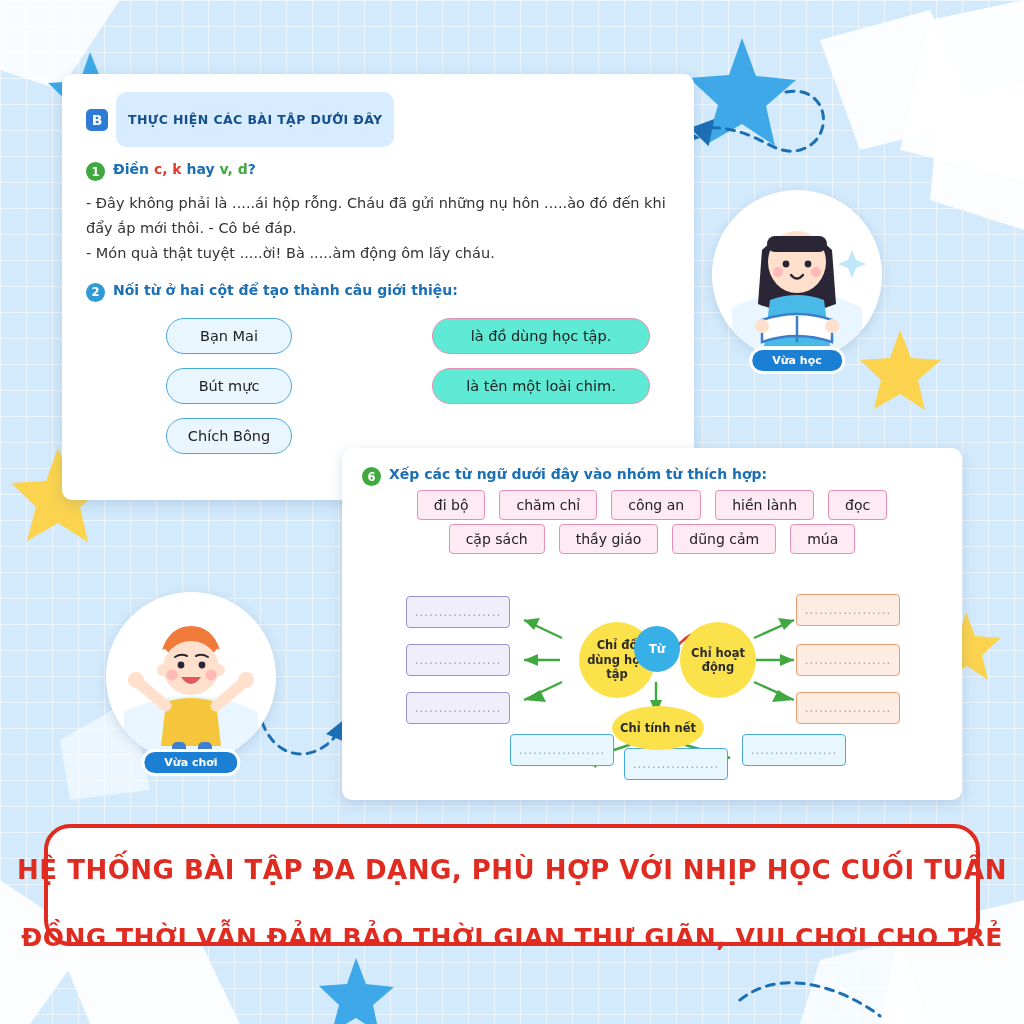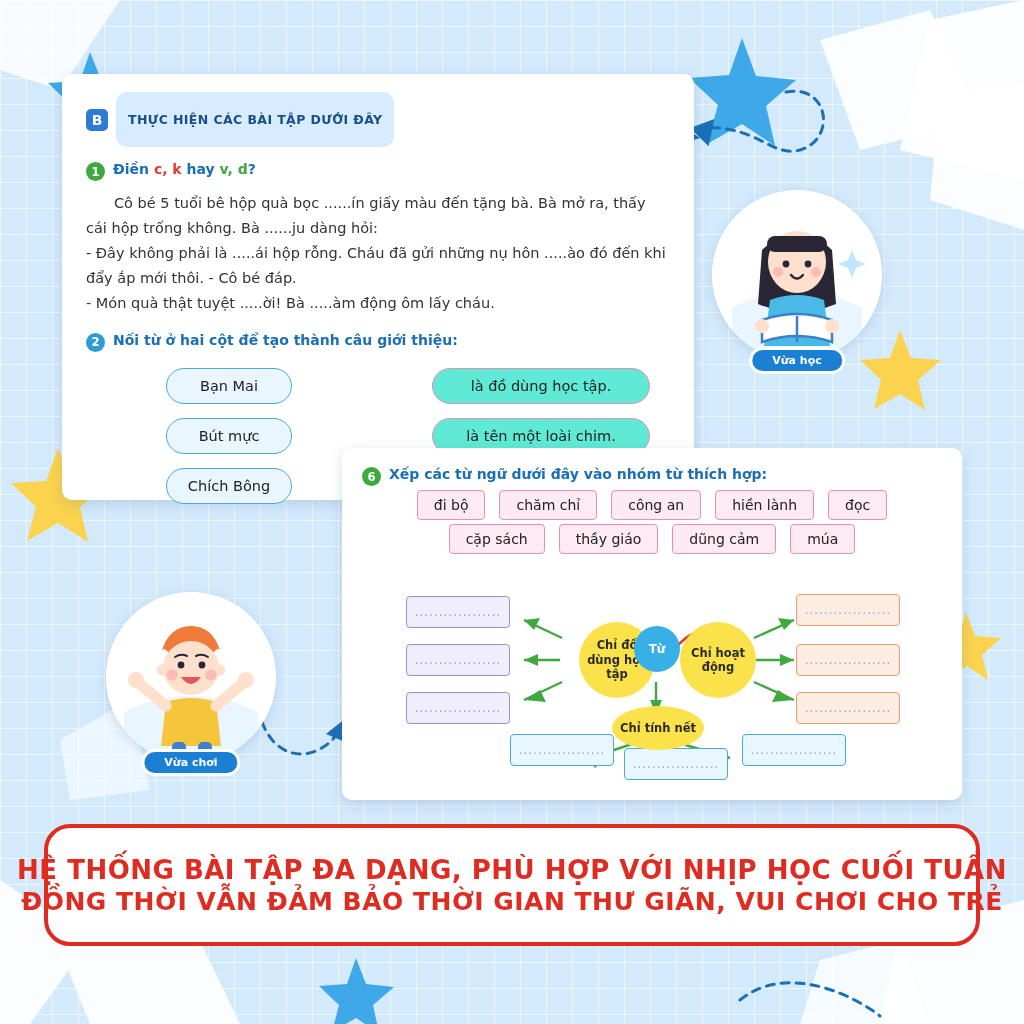--- a/index.html
+++ b/index.html
@@ -98,21 +98,21 @@
   }
 
   
   #banner {
     position:absolute; left:44px; top:824px; width:936px; height:122px;
     background:#fff; border:4px solid #e02b20; border-radius:26px;
     display:flex; flex-direction:column; align-items:center; justify-content:center; gap:2px;
   }
   .banner-line {
     color:#e02b20; font-weight:bold; font-size:26px; letter-spacing:.5px;
-    text-align:center; white-space:nowrap;
+    text-align:center; white-space:nowrap;margin-top:36px;
   }
   .banner-line.l2 { font-size:25px; }
 </style>
 </head>
 <body>
 
 <div id="bg-grid"></div>
 
 <svg width="1024" height="1024" style="position:absolute;left:0;top:0">
 
@@ -151,21 +151,20 @@
   </div>
 
   <div class="q-row">
     <div class="q-num">1</div>
     <div class="q-text">
       <span>Điền </span><span class="red">c, k</span><span> hay </span><span class="green">v, d</span><span>?</span>
     </div>
   </div>
 
   <div class="body-text">
-    <p class="indent">Cô bé 5 tuổi bê hộp quà bọc ......ín giấy màu đến tặng bà. Bà mở ra, thấy cái hộp trống không. Bà ......ju dàng hỏi:</p>
     <p>- Đây không phải là .....ái hộp rỗng. Cháu đã gửi những nụ hôn .....ào đó đến khi đẩy ắp mới thôi. - Cô bé đáp.</p>
     <p>- Món quà thật tuyệt .....ời! Bà .....àm động ôm lấy cháu.</p>
   </div>
 
   <div class="q-row" style="margin-top:16px;">
     <div class="q-num blue">2</div>
     <div class="q-text">Nối từ ở hai cột để tạo thành câu giới thiệu:</div>
   </div>
 
   <div class="pair-grid">

